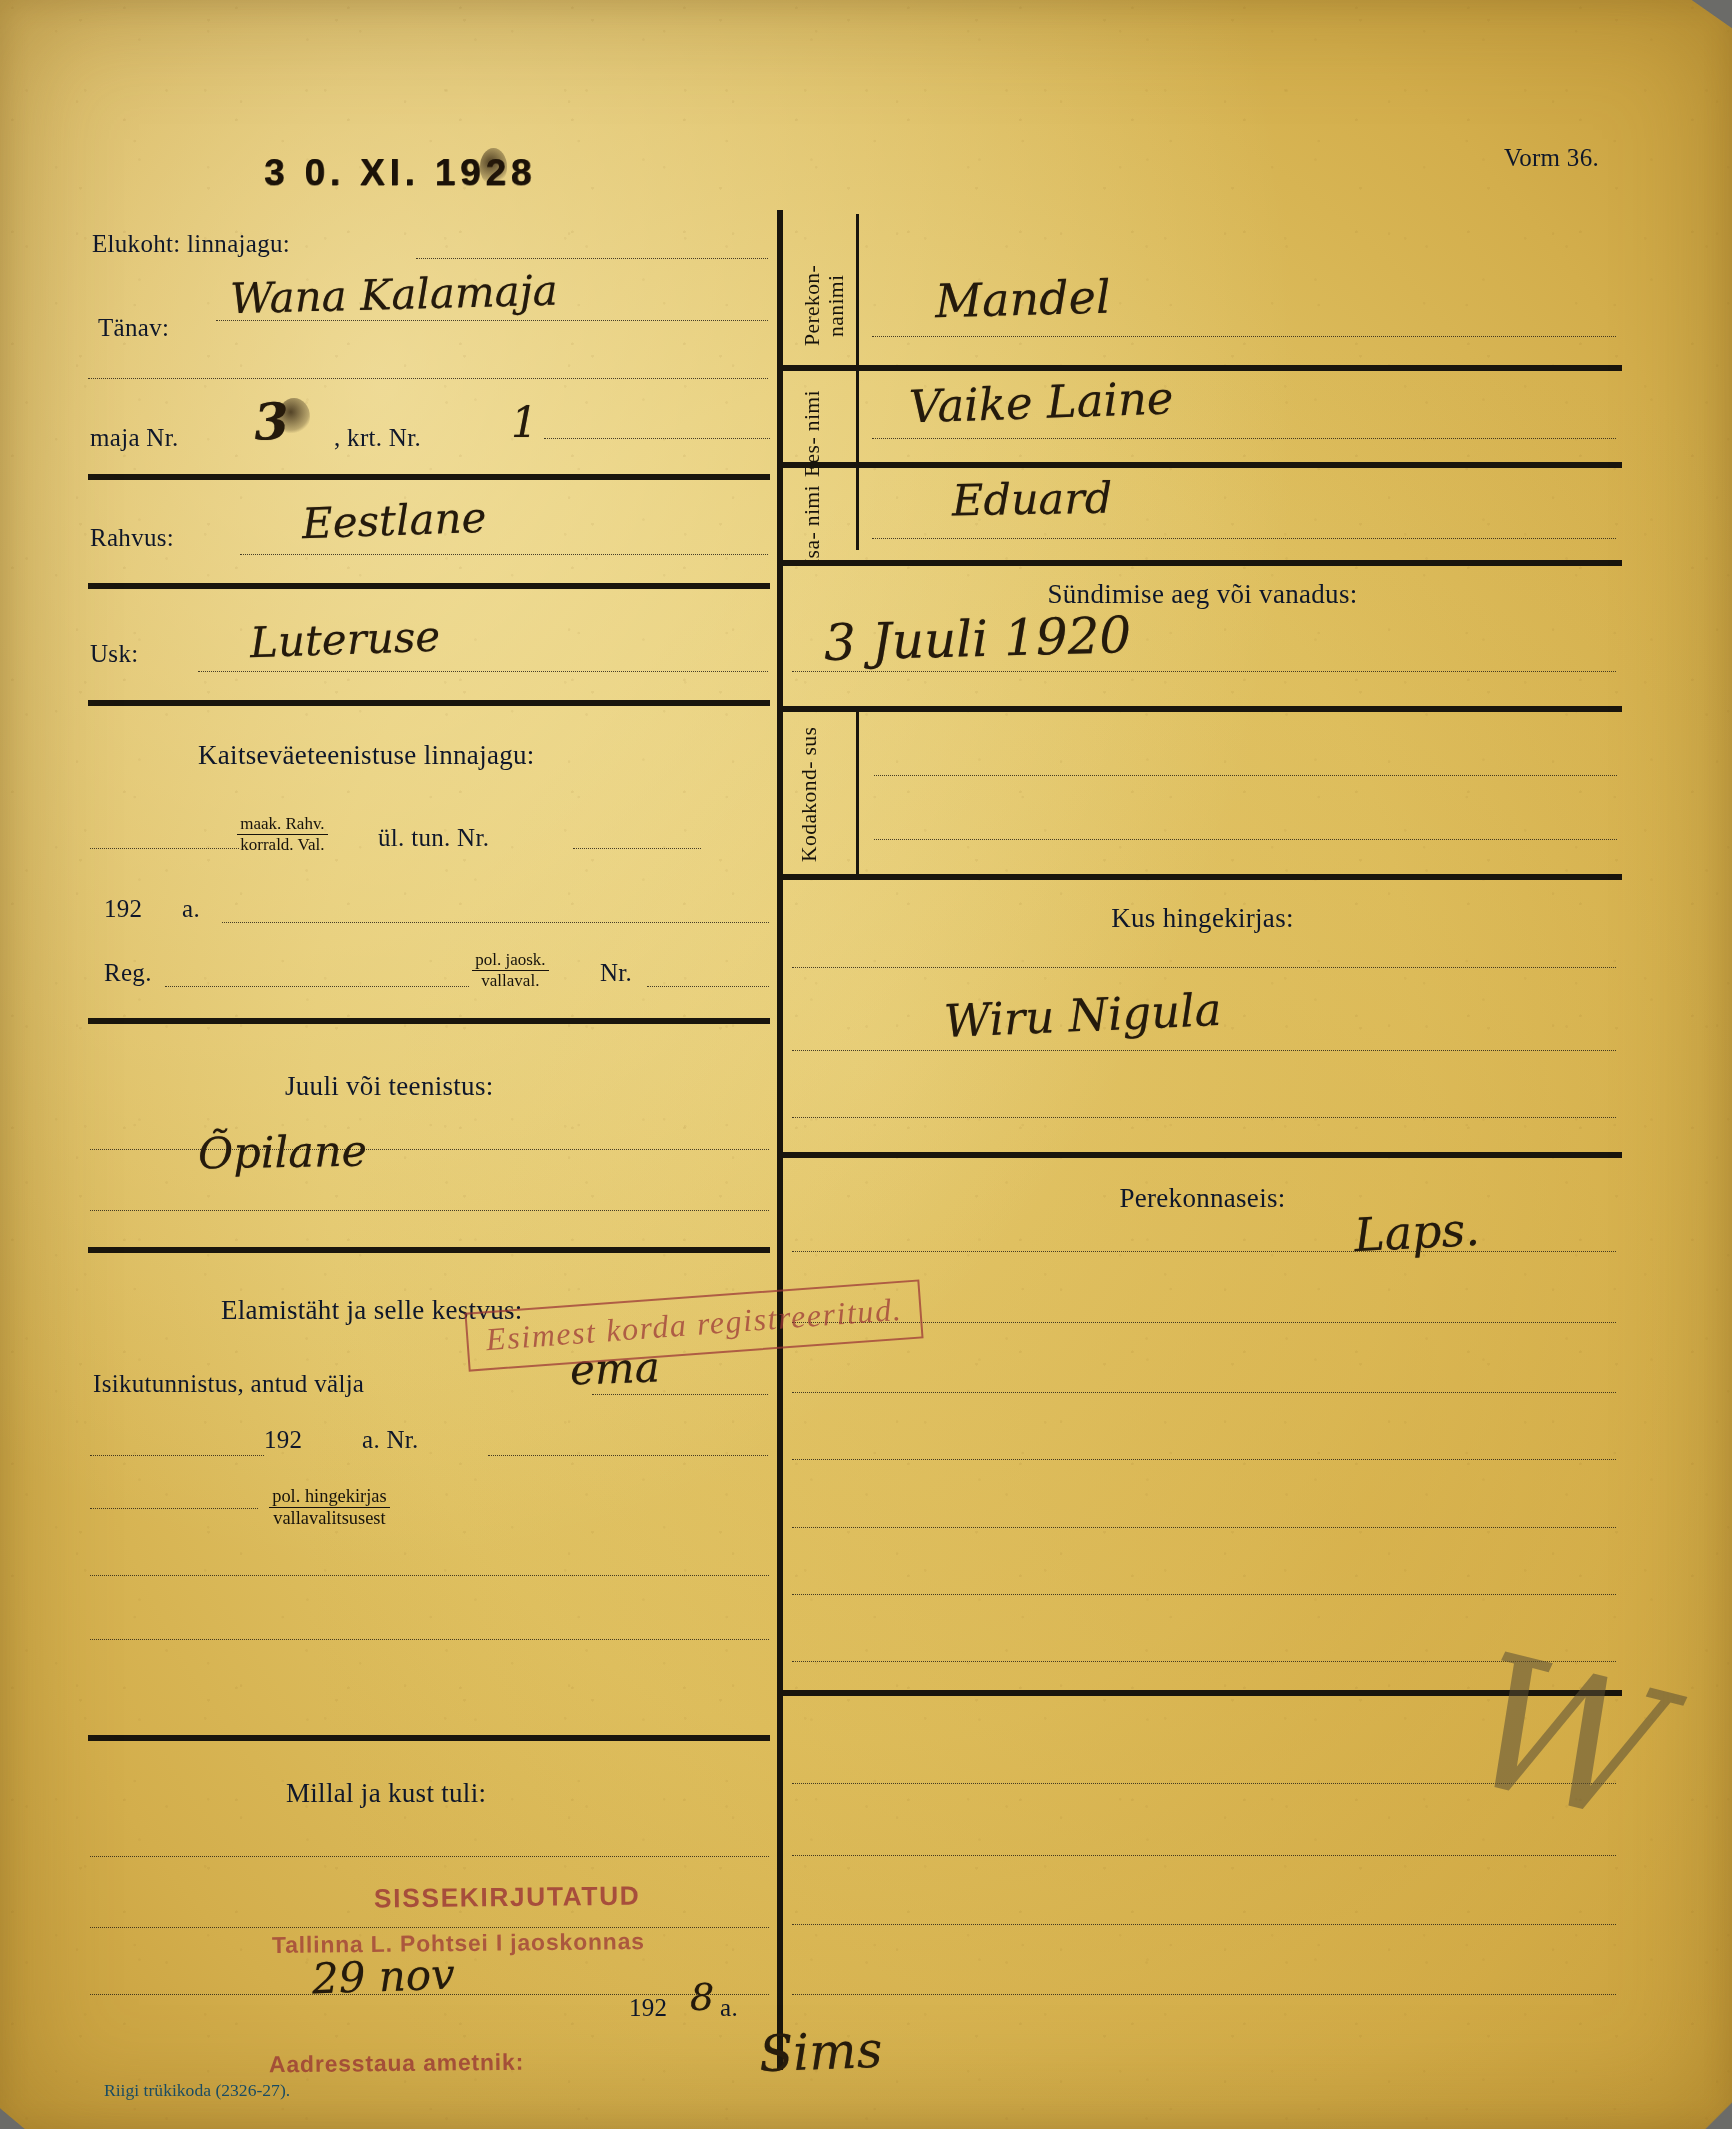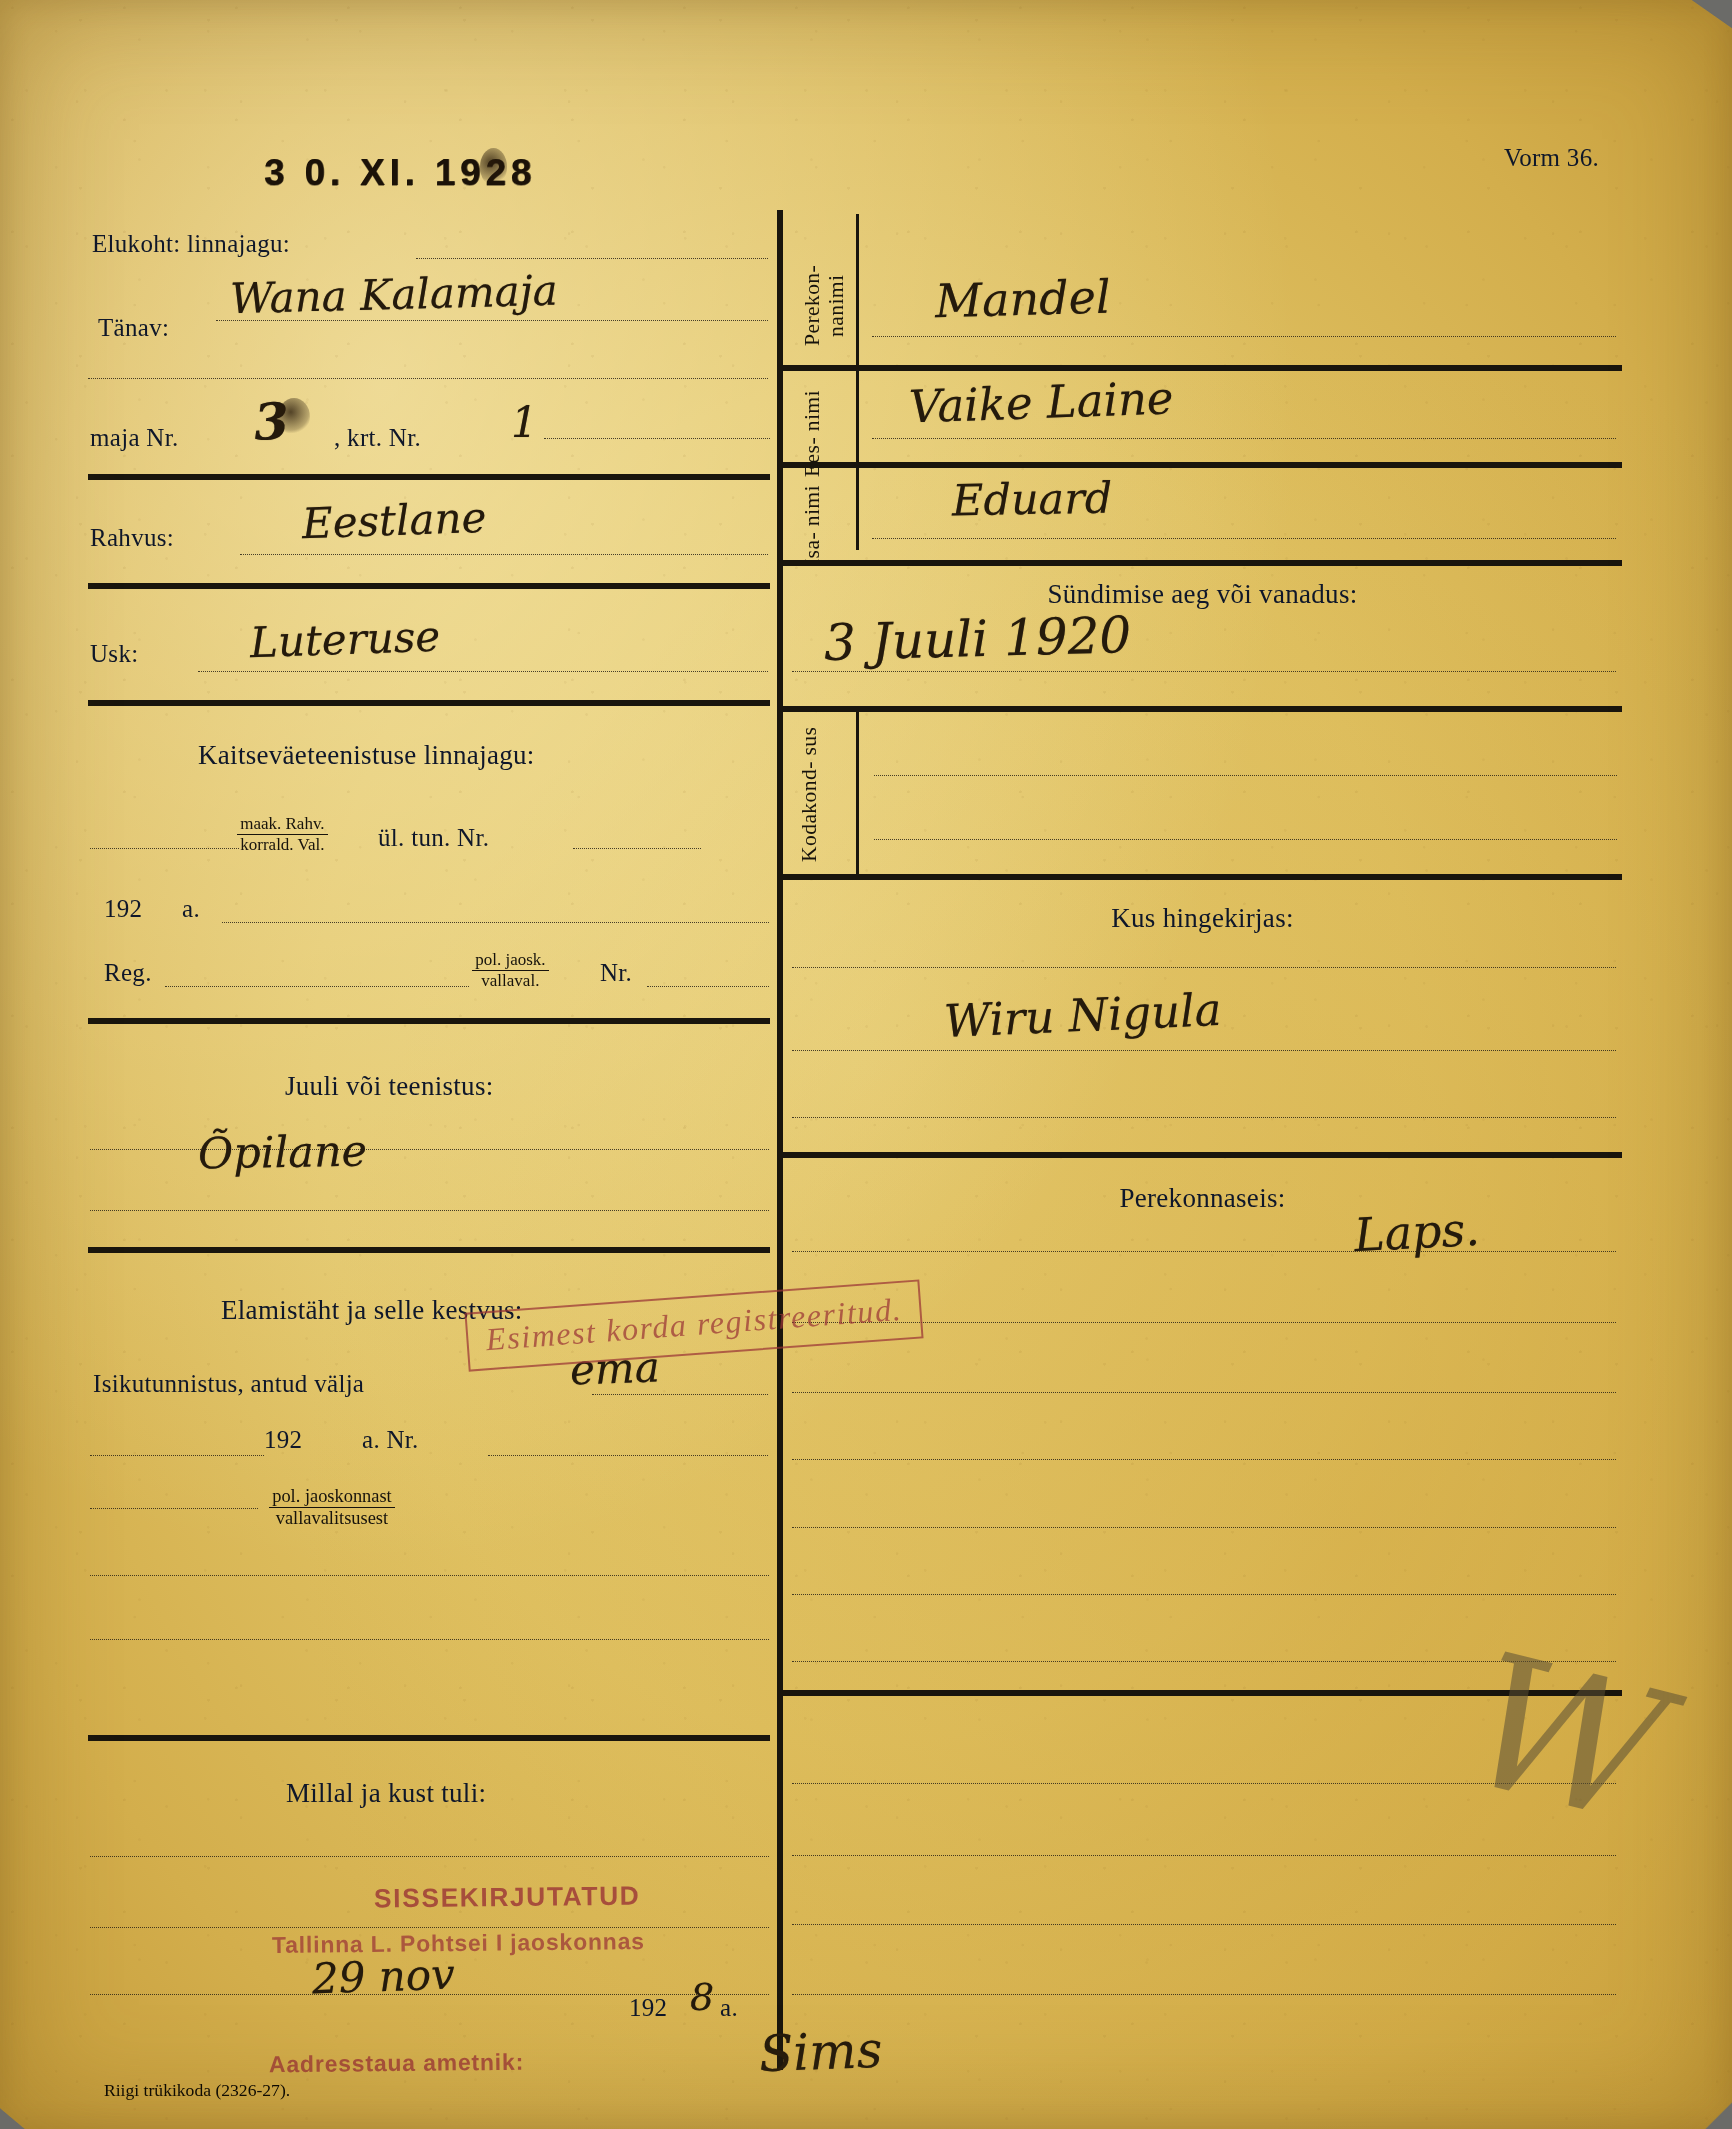--- a/index.html
+++ b/index.html
@@ -176,21 +176,21 @@
   .inkblot {
     position: absolute;
     border-radius: 50%;
     background: radial-gradient(circle at 40% 38%, rgba(40,26,10,.78), rgba(40,26,10,.25) 60%, rgba(40,26,10,0) 72%);
     pointer-events: none;
   }
   .printer {
     position: absolute;
     font-family: "Liberation Serif", serif;
     font-size: 17.6px;
-    color: #000000;
+    color: #0c4a6e;
   }
 </style>
 </head>
 <body>
 
 <div id="page">
   <div id="paper"></div>
   <div id="grain"></div>
 
   <div class="lbl md" style="left:1504px; top:144px;">Vorm 36.</div>
@@ -268,21 +268,21 @@
   <div class="lbl md" style="left:93px; top:1370px;">Isikutunnistus, antud välja</div>
   <div class="hw" style="left:570px; top:1344px; font-size:42px; transform:rotate(-2deg);">ema</div>
   <div class="dotted" style="left:592px; top:1394px; width:176px;"></div>
 
   <div class="lbl md" style="left:264px; top:1426px;">192</div>
   <div class="lbl md" style="left:362px; top:1426px;">a. Nr.</div>
   <div class="dotted" style="left:90px; top:1455px; width:174px;"></div>
   <div class="dotted" style="left:488px; top:1455px; width:280px;"></div>
 
   <div class="frac" style="left:269px; top:1487px; font-size:18.4px;">
-    <span class="num">pol. jaoskonnast</span>
+    <span class="num">pol. hingekirjas</span>
     <span class="den">vallavalitsusest</span>
   </div>
   <div class="dotted" style="left:90px; top:1508px; width:168px;"></div>
   <div class="dotted" style="left:90px; top:1575px; width:679px;"></div>
   <div class="dotted" style="left:90px; top:1639px; width:679px;"></div>
 
   <div class="rule" style="left:88px; top:1735px; width:682px; height:5.6px;"></div>
 
   <div class="lbl lg" style="left:286px; top:1778px;">Millal ja kust tuli:</div>
   <div class="dotted" style="left:90px; top:1856px; width:679px;"></div>

